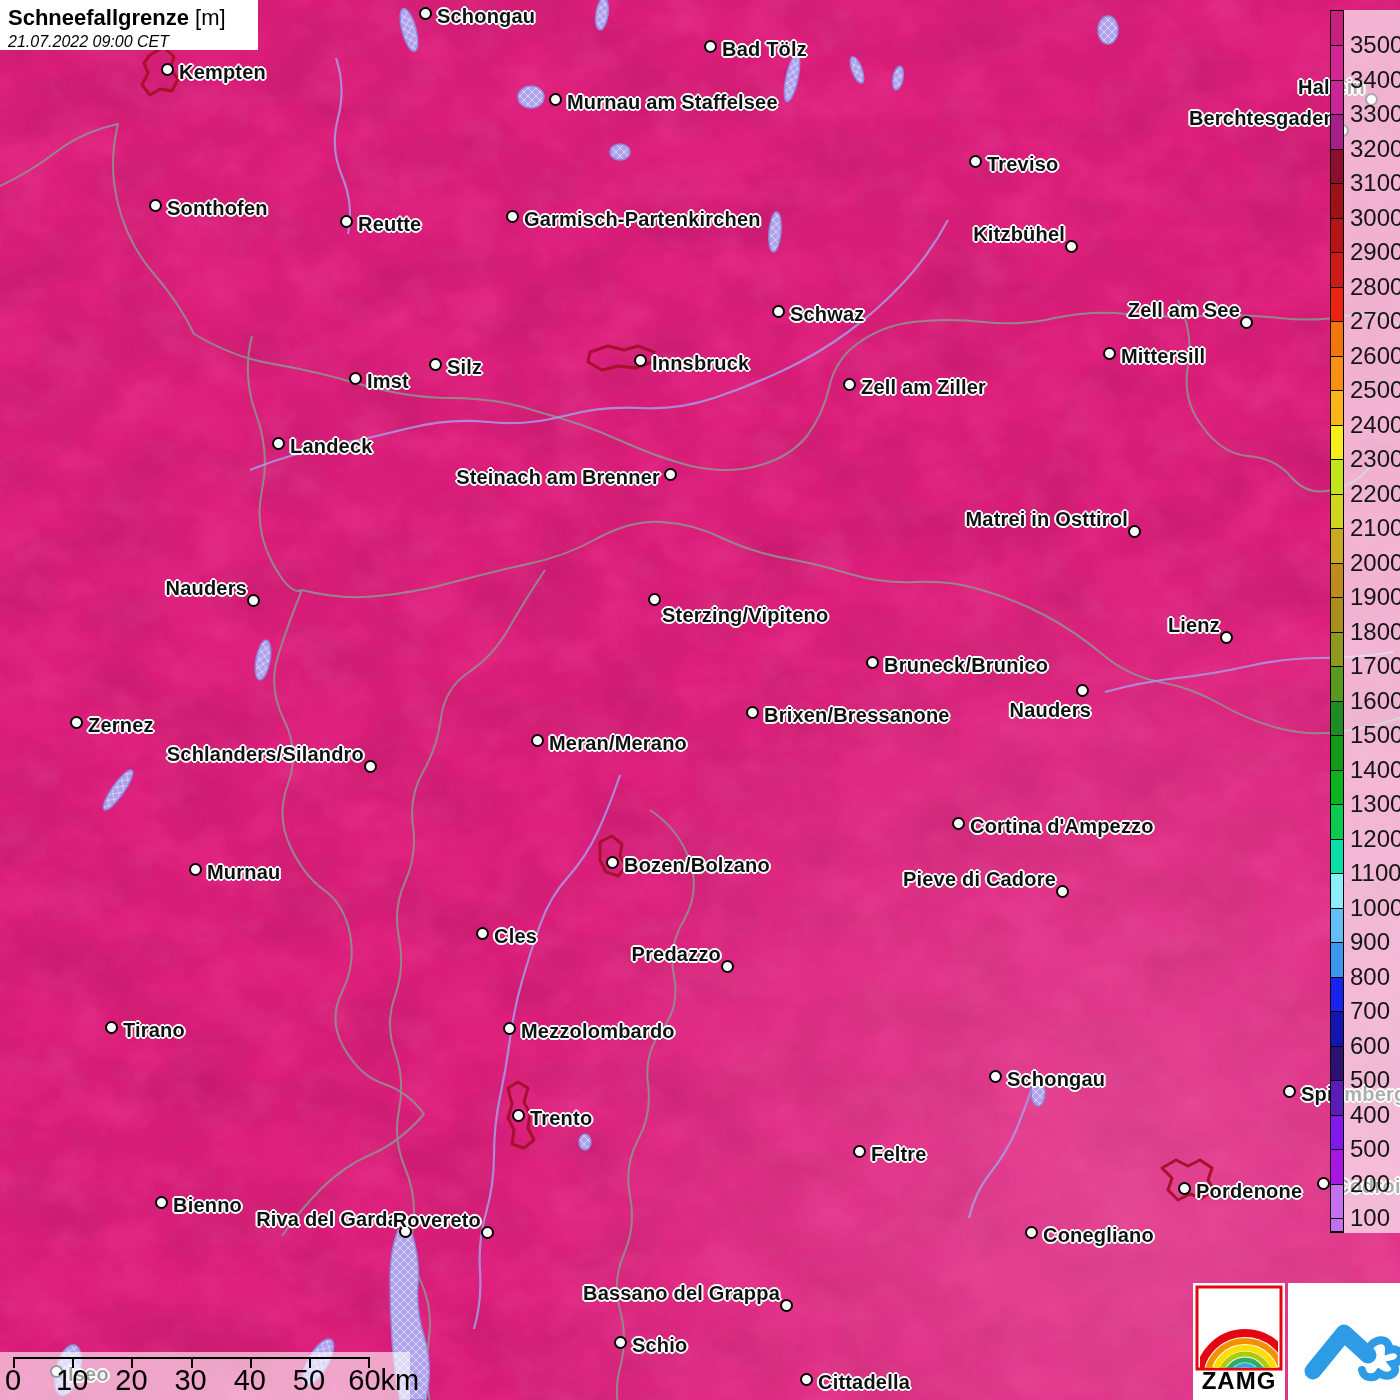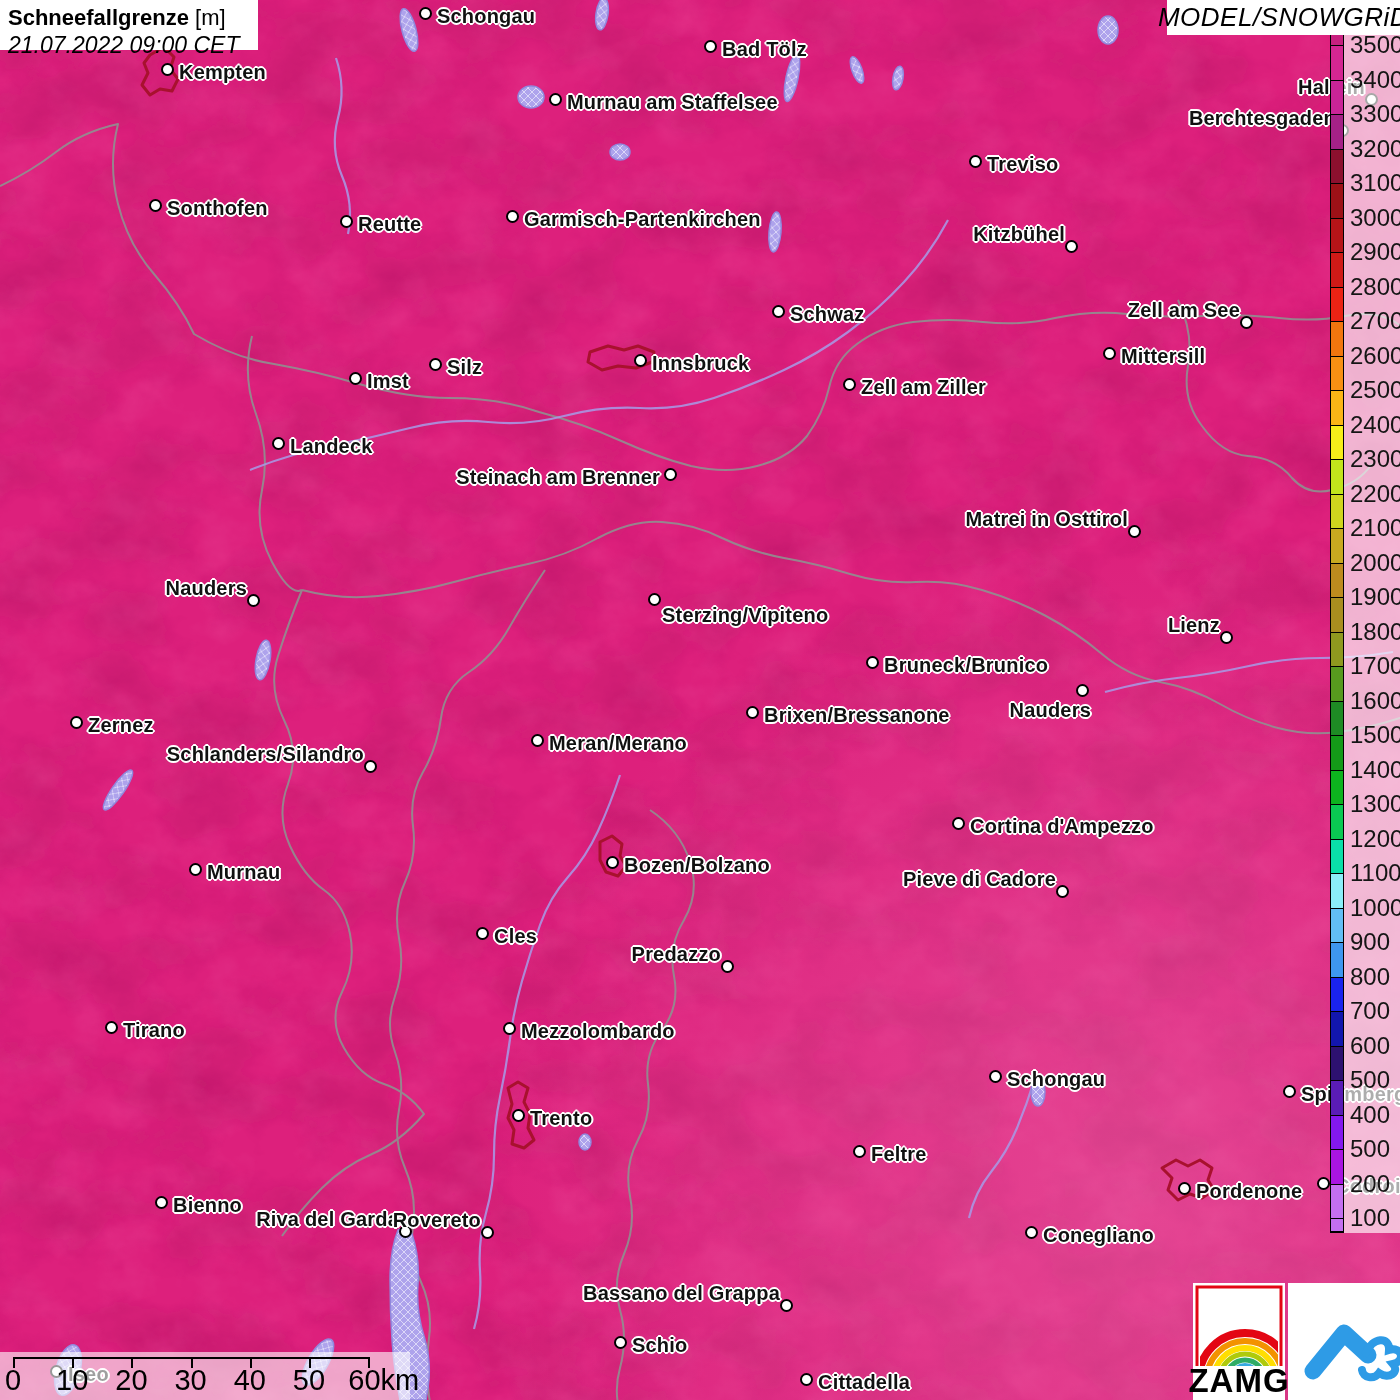--- a/index.html
+++ b/index.html
@@ -24,38 +24,38 @@
   .a-r  .lbl{left:11px;top:-8px;}
   .a-l  .lbl{right:11px;top:-8px;}
   .a-al .lbl{right:7px;bottom:3px;}
   .a-br .lbl{left:7px;top:5px;}
   .a-bl .lbl{right:-8px;top:9px;}
   
   .white-box{position:absolute;background:#fff;z-index:30;color:#000;}
   #title-box{left:0;top:0;width:258px;height:50px;padding:4px 8px;box-sizing:border-box;}
   #title-line1{font-size:22px;font-weight:bold;line-height:1.25;}
   #title-line1 .unit{font-weight:normal;}
-  #title-line2{font-size:23px;font-style:italic;line-height:1.2;}
+  #title-line2{font-size:16px;font-style:italic;line-height:1.2;}
   #model-box{right:0;top:0;width:233px;height:35px;display:flex;align-items:center;justify-content:center;}
   #model-box span{font-size:26px;font-style:italic;letter-spacing:.5px;}
   
   #colorbar{position:absolute;right:0;top:10px;width:70px;height:1223px;z-index:20;}
   #cb-panel{position:absolute;left:12px;top:0;width:58px;height:100%;background:rgba(255,255,255,0.66);}
   #cb-strip{position:absolute;left:0;top:0;width:14px;height:100%;border:1px solid #000;box-sizing:border-box;background:#C7207F;}
   .cb-seg{width:100%;border-bottom:1px solid #000;box-sizing:border-box;}
   .cb-lab{position:absolute;left:20px;transform:translateY(-50%);font-size:24px;color:#151515;line-height:1;}
   
   #kmbar{position:absolute;left:0;top:1352px;width:410px;height:48px;background:rgba(255,255,255,0.6);z-index:20;}
   #km-line{position:absolute;left:13px;top:5px;width:355px;height:2px;background:#000;}
   .km-tick{position:absolute;top:5px;width:2px;height:11px;background:#000;}
   .km-lab{position:absolute;top:14px;transform:translateX(-50%);font-size:29px;color:#000;line-height:1;}
   .km-lab.last{transform:translateX(-28%);text-align:right;}
   
   #zamg-box{right:115px;top:1283px;width:92px;height:117px;left:auto;display:flex;flex-direction:column;align-items:center;}
-  #zamg-word{font-size:33px;font-weight:bold;letter-spacing:1px;margin-top:-4px;}
+  #zamg-word{font-size:24px;font-weight:bold;letter-spacing:1px;margin-top:-4px;}
   #partner-box{right:0;top:1283px;width:112px;height:117px;left:auto;}
 </style>
 </head>
 <body>
 
 <div id="stage">
 
   <svg class="deco" width="1400" height="1400">
     <defs>
       <pattern id="hatch" width="8" height="8" patternUnits="userSpaceOnUse">
@@ -426,23 +426,20 @@
   </div>
 
   <div class="white-box" id="title-box">
     <div id="title-line1">
       <span>Schneefallgrenze</span>
       <span class="unit">[m]</span>
     </div>
     <div id="title-line2">21.07.2022 09:00 CET</div>
   </div>
 
-  <div class="white-box" id="model-box">
-    <span>MODEL/SNOWGRiD</span>
-  </div>
 
   <div id="kmbar">
     <div id="km-line"></div>
     <div id="km-ticks">
         <div class="km-tick" style="left: 13px;"></div>
         <div class="km-lab" style="left: 13px;">0</div>
         <div class="km-tick" style="left: 72.2px;"></div>
         <div class="km-lab" style="left: 72.2px;">10</div>
         <div class="km-tick" style="left: 131.4px;"></div>
         <div class="km-lab" style="left: 131.4px;">20</div>

